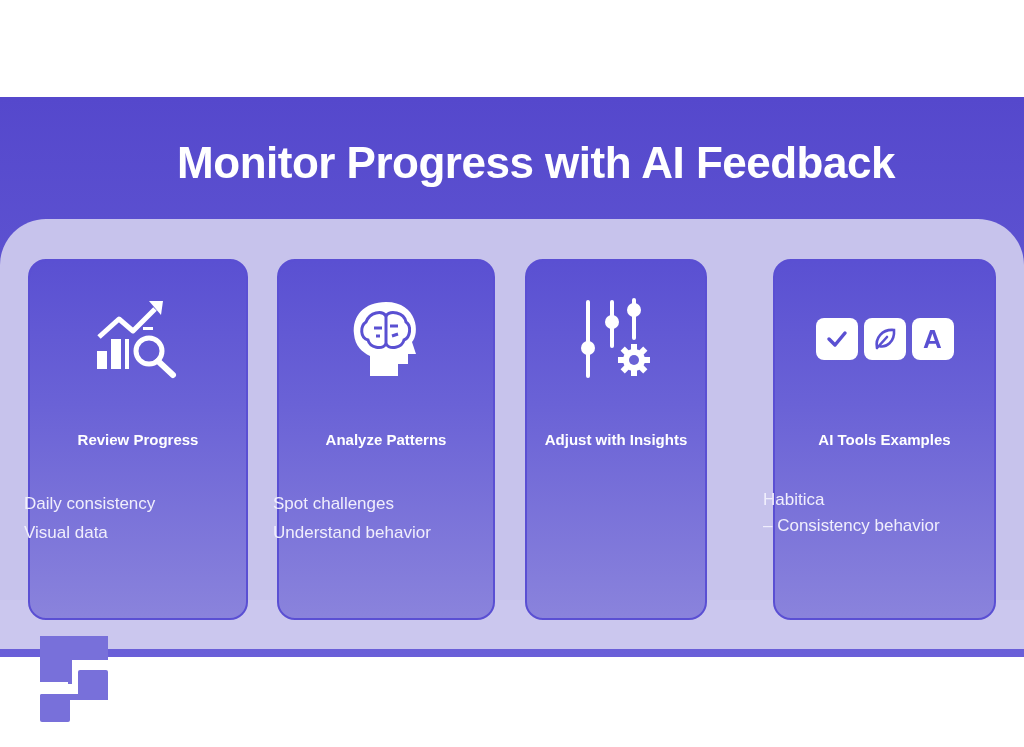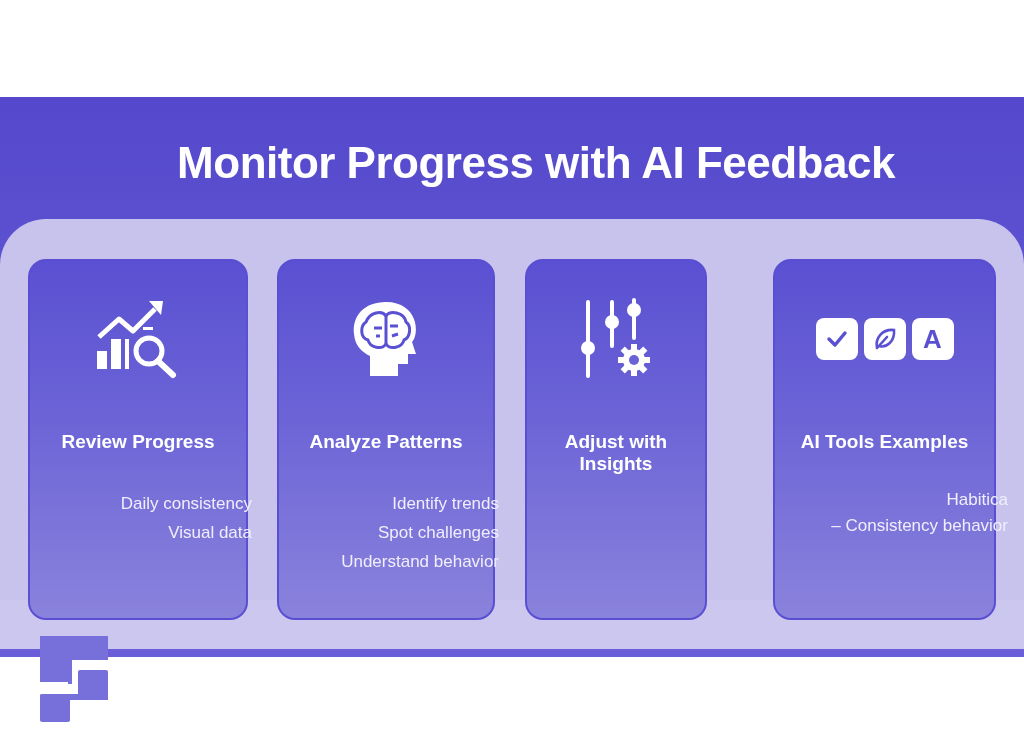--- a/index.html
+++ b/index.html
@@ -11,22 +11,22 @@
            font-size:44px; font-weight:bold; letter-spacing:-0.5px;padding-left:24px; }
   .panel { position:absolute; left:0; top:219px; width:1024px; height:430px; background:#c7c3ec;
            border-radius:46px 46px 0 0; }
   .panel-fill { position:absolute; left:0; top:600px; width:1024px; height:49px; background:#cbc7ee; }
   .card { position:absolute; top:259px; height:361px; border-radius:18px; border:2px solid #5a4fd3;
           box-sizing:border-box;
           background:linear-gradient(180deg,#5a50d2 0%,#6a62d6 40%,#8a83dc 100%); color:#fff; }
   .card .icon { position:absolute; left:0; right:0; top:38px; height:80px; display:flex;
                 justify-content:center; align-items:center; }
   .card .ctitle { position:absolute; left:0; right:0; top:170px; text-align:center; font-weight:bold;
-                  font-size:19px; }
-  .card .lines { position:absolute; left:-6px; right:-6px; top:228px; text-align:right; font-size:17px;
+                  font-size:15px; }
+  .card .lines { position:absolute; left:-6px; right:-6px; top:228px; text-align:left; font-size:17px;
                  line-height:29px; color:#f0eefc; }
   .logo { position:absolute; left:40px; top:636px; }
   .app-box { width:42px; height:42px; background:#fff; border-radius:8px; display:inline-flex;
              align-items:center; justify-content:center; margin:0 3px; color:#5a50d2; }
 </style>
 </head>
 <body>
 
 <div class="header"></div>
 <div class="title">Monitor Progress with AI Feedback</div>
@@ -60,21 +60,20 @@
     <svg width="80" height="82" viewBox="0 0 80 82">
       <path d="M40 4 C18 4 6 18 8 36 C9 48 16 54 24 58 L24 78 L52 78 L52 66 L62 66 L62 56 L70 56 L66 44 C74 36 72 4 40 4 Z" fill="#fff"></path>
       <g fill="none" stroke="#5a50d2" stroke-width="3">
         <path d="M20 24 C24 14 36 12 40 18 C44 12 58 14 60 24 C66 28 64 40 58 42 C56 50 44 52 40 46 C36 52 24 50 22 42 C14 40 14 28 20 24 Z"></path>
         <path d="M40 18 L40 46 M28 30 L36 30 M44 28 L52 28 M30 38 L34 38 M46 38 L52 36"></path>
       </g>
     </svg>
   </div>
   <div class="ctitle">Analyze Patterns</div>
   <div class="lines">
-    <div>Identify trends</div>
     <div>Spot challenges</div>
     <div>Understand behavior</div>
   </div>
 </div>
 
 <div class="card" style="left:525px;width:182px;">
   <div class="icon">
     <svg width="80" height="82" viewBox="0 0 80 82">
       <g stroke="#fff" stroke-width="4" stroke-linecap="round">
         <line x1="12" y1="4" x2="12" y2="78"></line>

